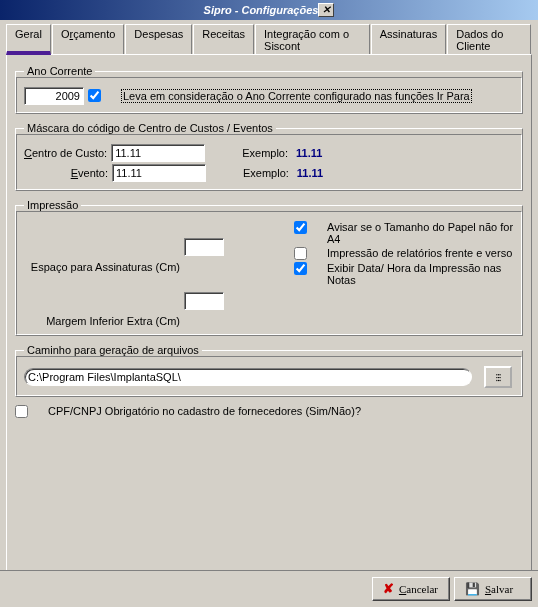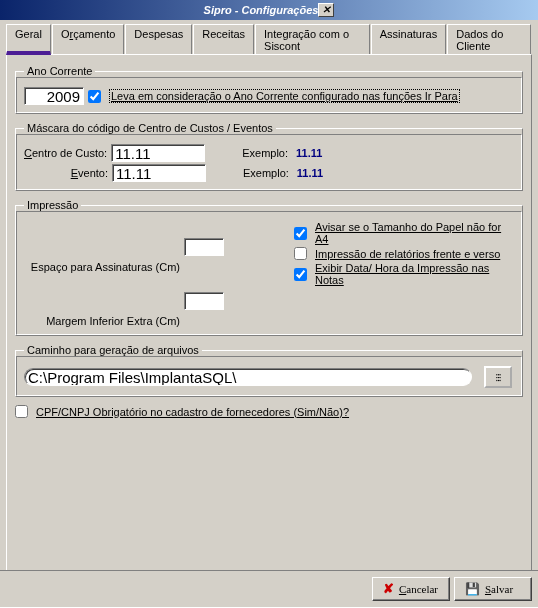--- a/index.html
+++ b/index.html
@@ -104,32 +104,30 @@
   }
   .label {
     white-space: nowrap;
   }
   input[type="text"] {
     border: 1px solid #808080;
     border-right-color: #fff;
     border-bottom-color: #fff;
     box-shadow: inset 1px 1px 0 #404040;
     font-family: Tahoma, Arial, sans-serif;
-    font-size: 15px;
+    font-size: 11px;
     padding: 1px 3px;
     height: 18px;
     background: #fff;
   }
   .ano-input { width: 60px; text-align: right; }
   .mask-input { width: 94px; }
   .check {
     display: flex;
-    align-items: center;
-    gap: 8px;
-    text-decoration: underline;
+    gap: 20px;
   }
   input[type="checkbox"] {
     width: 13px; height: 13px;
     margin: 0;
   }
   .example-label { margin-left: 33px; }
   .example-val {
     color: #000080;
     font-weight: bold;
     margin-left: 4px;

